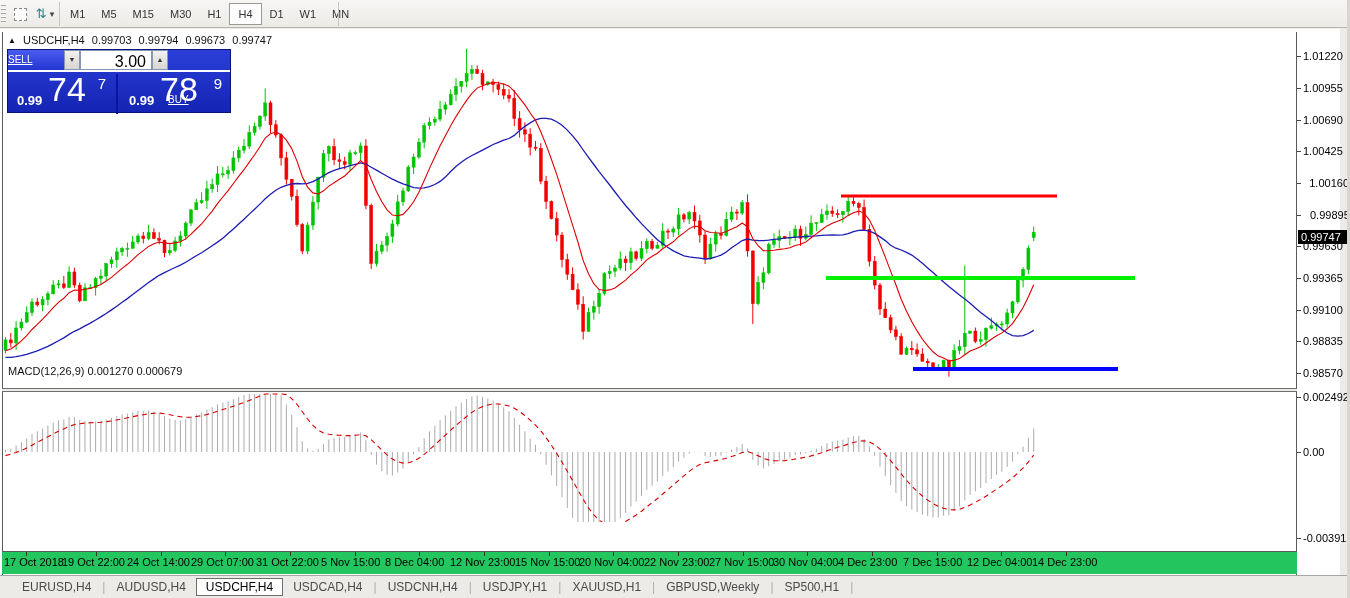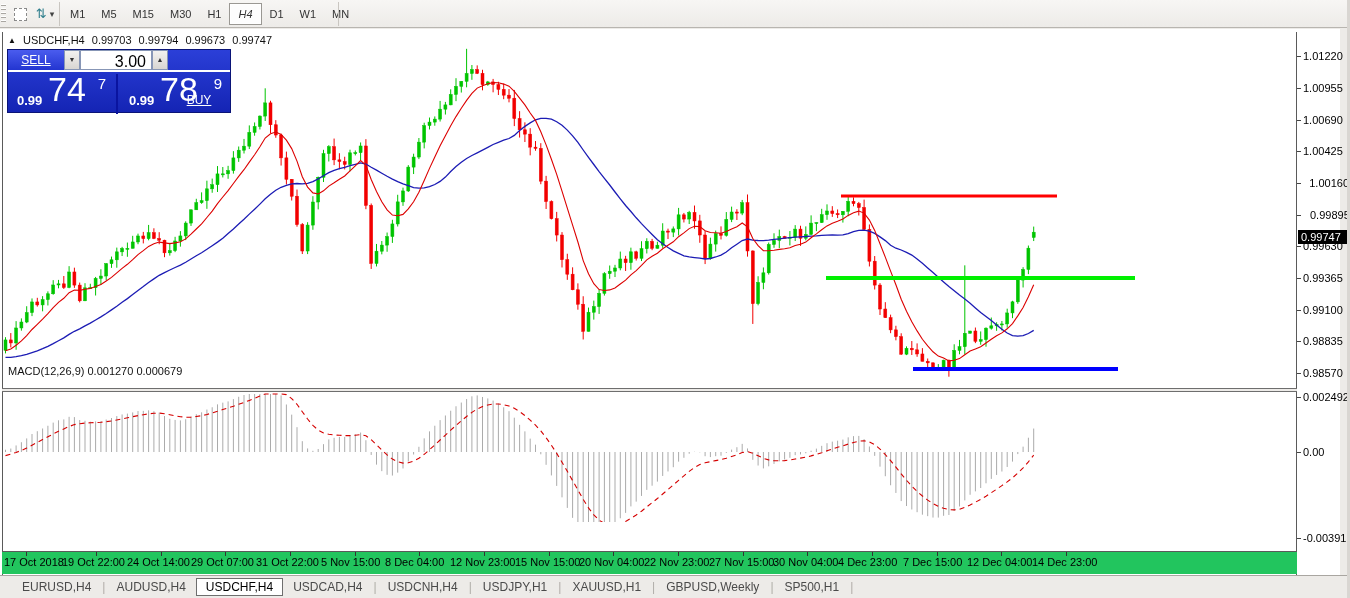--- a/index.html
+++ b/index.html
@@ -12,42 +12,42 @@
              background:linear-gradient(#F7F6F4,#EDEBE8); border-bottom:1px solid #B8B5B0; }
   .grip { position:absolute; top:4px; width:5px; height:20px;
           background:repeating-linear-gradient(#fff 0 1px,#A9A6A1 1px 2px,transparent 2px 4px); }
   .tb-icon { position:absolute; top:4px; height:20px; display:flex; align-items:center; justify-content:center; }
   .sel-box { width:13px; height:13px; border:1px dashed #8a8a8a; background:#fff; }
   .arr { font-size:13px; color:#2f7e8c; line-height:20px; }
   .caret { font-size:9px; color:#444; margin-left:3px; }
   .tf-group { position:absolute; left:62px; top:3px; height:22px; display:flex; }
   .tf-btn { min-width:30px; padding:0 8px; height:22px; line-height:22px; text-align:center;
             font-size:11px; color:#333; cursor:default; }
-  .tf-btn.active { background:#FDFDFD; border:1px solid #9a9893; line-height:20px; box-shadow:inset 0 0 0 1px #fff;font-style:italic; }
+  .tf-btn.active { background:#FDFDFD; border:1px solid #9a9893; line-height:20px; box-shadow:inset 0 0 0 1px #fff; }
   .tb-sep { position:absolute; top:2px; width:1px; height:24px; background:#C9C6C1; }
 
   
   .chartwin { position:absolute; left:0; top:29px; width:1340px; height:546px; background:#fff; }
   .frame-left  { position:absolute; left:2px; top:3px; width:1px; height:543px; background:#5a5a5a; }
   .frame-right { position:absolute; left:1296px; top:3px; width:1px; height:543px; background:#5a5a5a; }
   .pane-split-a { position:absolute; left:2px; top:359px; width:1295px; height:1px; background:#6e6e6e; }
   .pane-split-b { position:absolute; left:2px; top:360px; width:1295px; height:2px; background:#EDEBE8; }
   .pane-split-c { position:absolute; left:2px; top:362px; width:1295px; height:1px; background:#6e6e6e; }
   .axis-split   { position:absolute; left:2px; top:522px; width:1295px; height:1px; background:#5a5a5a; }
   svg { position:absolute; overflow:hidden; }
 
   .ohlc { position:absolute; left:8px; top:5px; font-size:11px; color:#111; letter-spacing:0; }
   .ohlc span { margin-right:4px; }
   .tri { font-size:8px; vertical-align:1px; }
 
   
   .tpanel { position:absolute; left:7px; top:20px; width:224px; height:64px;
             background:linear-gradient(#2B3FD8,#1424B4); border:1px solid #0a1477; }
   .trow1 { position:absolute; left:0; top:0; width:100%; height:22px; display:flex; border-bottom:2px solid #fff; }
-  .tbtn { color:#fff; font-size:12px; text-align:center; line-height:20px;
+  .tbtn { color:#fff; font-size:10px; line-height:20px;
           background:linear-gradient(#4A5CEE,#2335D0); cursor:pointer;text-decoration:underline; }
   .tbtn.sell { width:56px; }
   .tbtn.buy  { flex:1;margin-top:40px; }
   .spin { width:16px; background:linear-gradient(#F2F1EF,#D8D6D2); border:1px solid #8796b6;
           font-size:7px; color:#333; text-align:center; line-height:18px; cursor:pointer; }
   .volbox { width:72px; background:#fff; border:1px solid #8796b6; font-size:16px; color:#000;
             text-align:right; padding:2px 5px 0 0; }
   .tile { position:absolute; top:24px; height:40px; }
   .tile.bid { left:0; width:110px; border-right:2px solid #0a14a0; }
   .tile.ask { left:112px; width:112px; }

